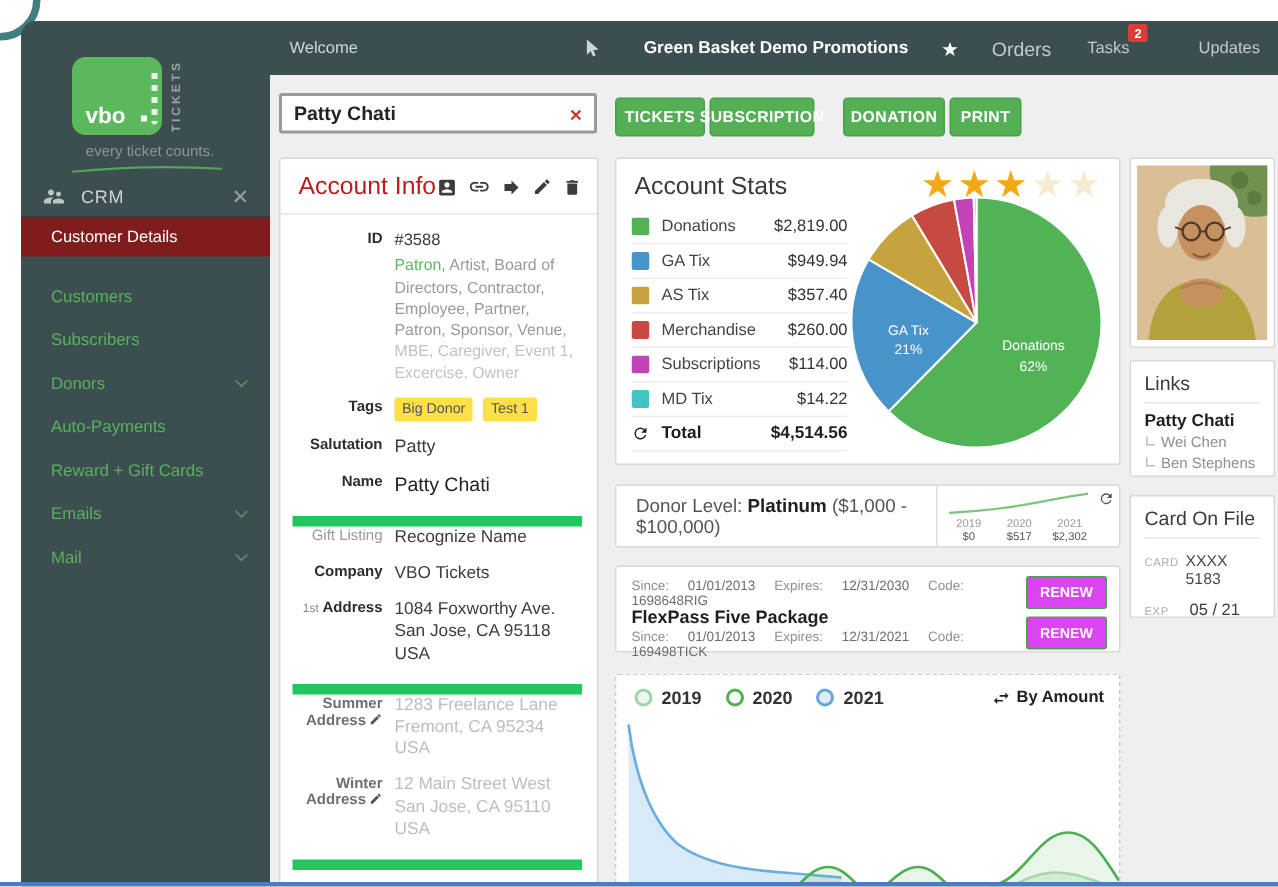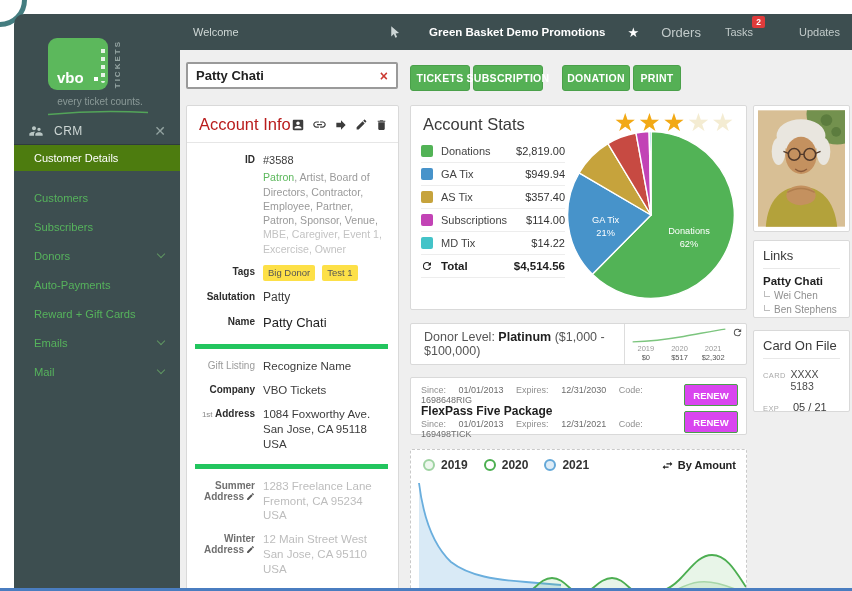--- a/index.html
+++ b/index.html
@@ -28,21 +28,21 @@
   .tagline { position:absolute; left:12px; top:82px; width:148px; text-align:center;
     font-size:10px; color:#8a9997; }
   .swoosh { position:absolute; left:32px; top:95px; }
   .crm-row { position:absolute; left:0; top:104px; width:166px; height:27px; display:flex;
     align-items:center; padding:0 14px; border-bottom:1px solid rgba(0,0,0,.22); }
   .crm-label { margin-left:10px; font-size:12px; color:#cdd6d4; letter-spacing:.5px; }
   .crm-close { margin-left:auto; font-size:14px; color:#93a3a1; cursor:default; }
   .menu { position:absolute; left:0; top:131px; width:166px; }
   .menu-item { height:29px; display:flex; align-items:center; padding:0 16px 0 20px;
     font-size:11.2px; color:#56b35c; cursor:default; }
-  .menu-item.active { height:26px; background:#4d7c0f; color:#ffffff; margin-bottom:12px; font-size:11px; }
+  .menu-item.active { height:26px; background:#7f1d1d; color:#ffffff; margin-bottom:12px; font-size:11px; }
   .chev { margin-left:auto; width:6px; height:6px; border-right:1.5px solid #5f9662;
     border-bottom:1.5px solid #5f9662; transform:rotate(45deg); margin-top:-3px; }
 
   
   .topbar { position:absolute; left:166px; top:0; right:0; height:36px; display:flex;
     align-items:center; padding:0 12px 0 13px; }
   .welcome { font-size:11px; color:#cfd8d6; }
   .cursor-ic { margin-left:auto; }
   .org { margin-left:28px; font-size:11.5px; font-weight:bold; color:#ffffff; }
   .star-ic { margin-left:22px; color:#ffffff; font-size:13px; }
@@ -79,21 +79,21 @@
   .info-row .lbl { text-align:right; font-size:10px; font-weight:bold; color:#2d2d2d; padding-top:1px; }
   .info-row .lbl.muted { color:#9b9b9b; font-weight:normal; }
   .info-row .lbl.gr { color:#6f6f6f; }
   .info-row .val { font-size:11px; color:#3c3c3c; line-height:1.3; }
   .cats { font-size:10.6px; line-height:1.35; margin-top:3px; }
   .cats .g { color:#5cb85c; } .cats .m { color:#9a9a9a; } .cats .l { color:#c3c3c3; }
   .chip { display:inline-block; background:#fde047; color:#555; font-size:9.5px;
     padding:2px 5px; border-radius:2px; margin-right:4px; }
   .val.big { font-size:13px; color:#222; }
   .val.faded { color:#bdbdbd; }
-  .sep { border-top:5px solid #22c55e; padding-top:10px; margin-top:12px; }
+  .sep { border-top:7px solid #22c55e; margin-top:12px; }
   .tiny-sup { font-size:8px; color:#888; font-weight:normal; }
   .pencil-sm { display:inline-block; vertical-align:-1px; margin-left:2px; }
 
   
   .acct-stats { left:230px; top:55px; width:337px; height:205px; }
   .as-title { position:absolute; left:12px; top:9px; font-size:16.5px; color:#3a3a3a; }
   .stars { position:absolute; right:10px; top:2px; font-size:25px; letter-spacing:2px; }
   .stars .on { color:#f2a915; } .stars .off { color:#f4ecd2; }
   .legend { position:absolute; left:10px; top:34px; width:144px; }
   .leg-row { display:flex; align-items:center; height:23px; border-bottom:1px solid #ededed; }
@@ -344,20 +344,27 @@
               </svg>
             <span class="leg-lab">GA Tix</span>
             <span class="leg-val">$949.94</span>
           </div>
           <div class="leg-row">
             <svg width="12" height="12">
                 <rect width="12" height="12" rx="2" fill="#c6a33c"></rect>
               </svg>
             <span class="leg-lab">AS Tix</span>
             <span class="leg-val">$357.40</span>
+          </div>
+          <div class="leg-row">
+            <svg width="12" height="12">
+                <rect width="12" height="12" rx="2" fill="#c74a42"></rect>
+              </svg>
+            <span class="leg-lab">Merchandise</span>
+            <span class="leg-val">$260.00</span>
           </div>
           <div class="leg-row">
             <svg width="12" height="12">
                 <rect width="12" height="12" rx="2" fill="#c243b5"></rect>
               </svg>
             <span class="leg-lab">Subscriptions</span>
             <span class="leg-val">$114.00</span>
           </div>
           <div class="leg-row">
             <svg width="12" height="12">

